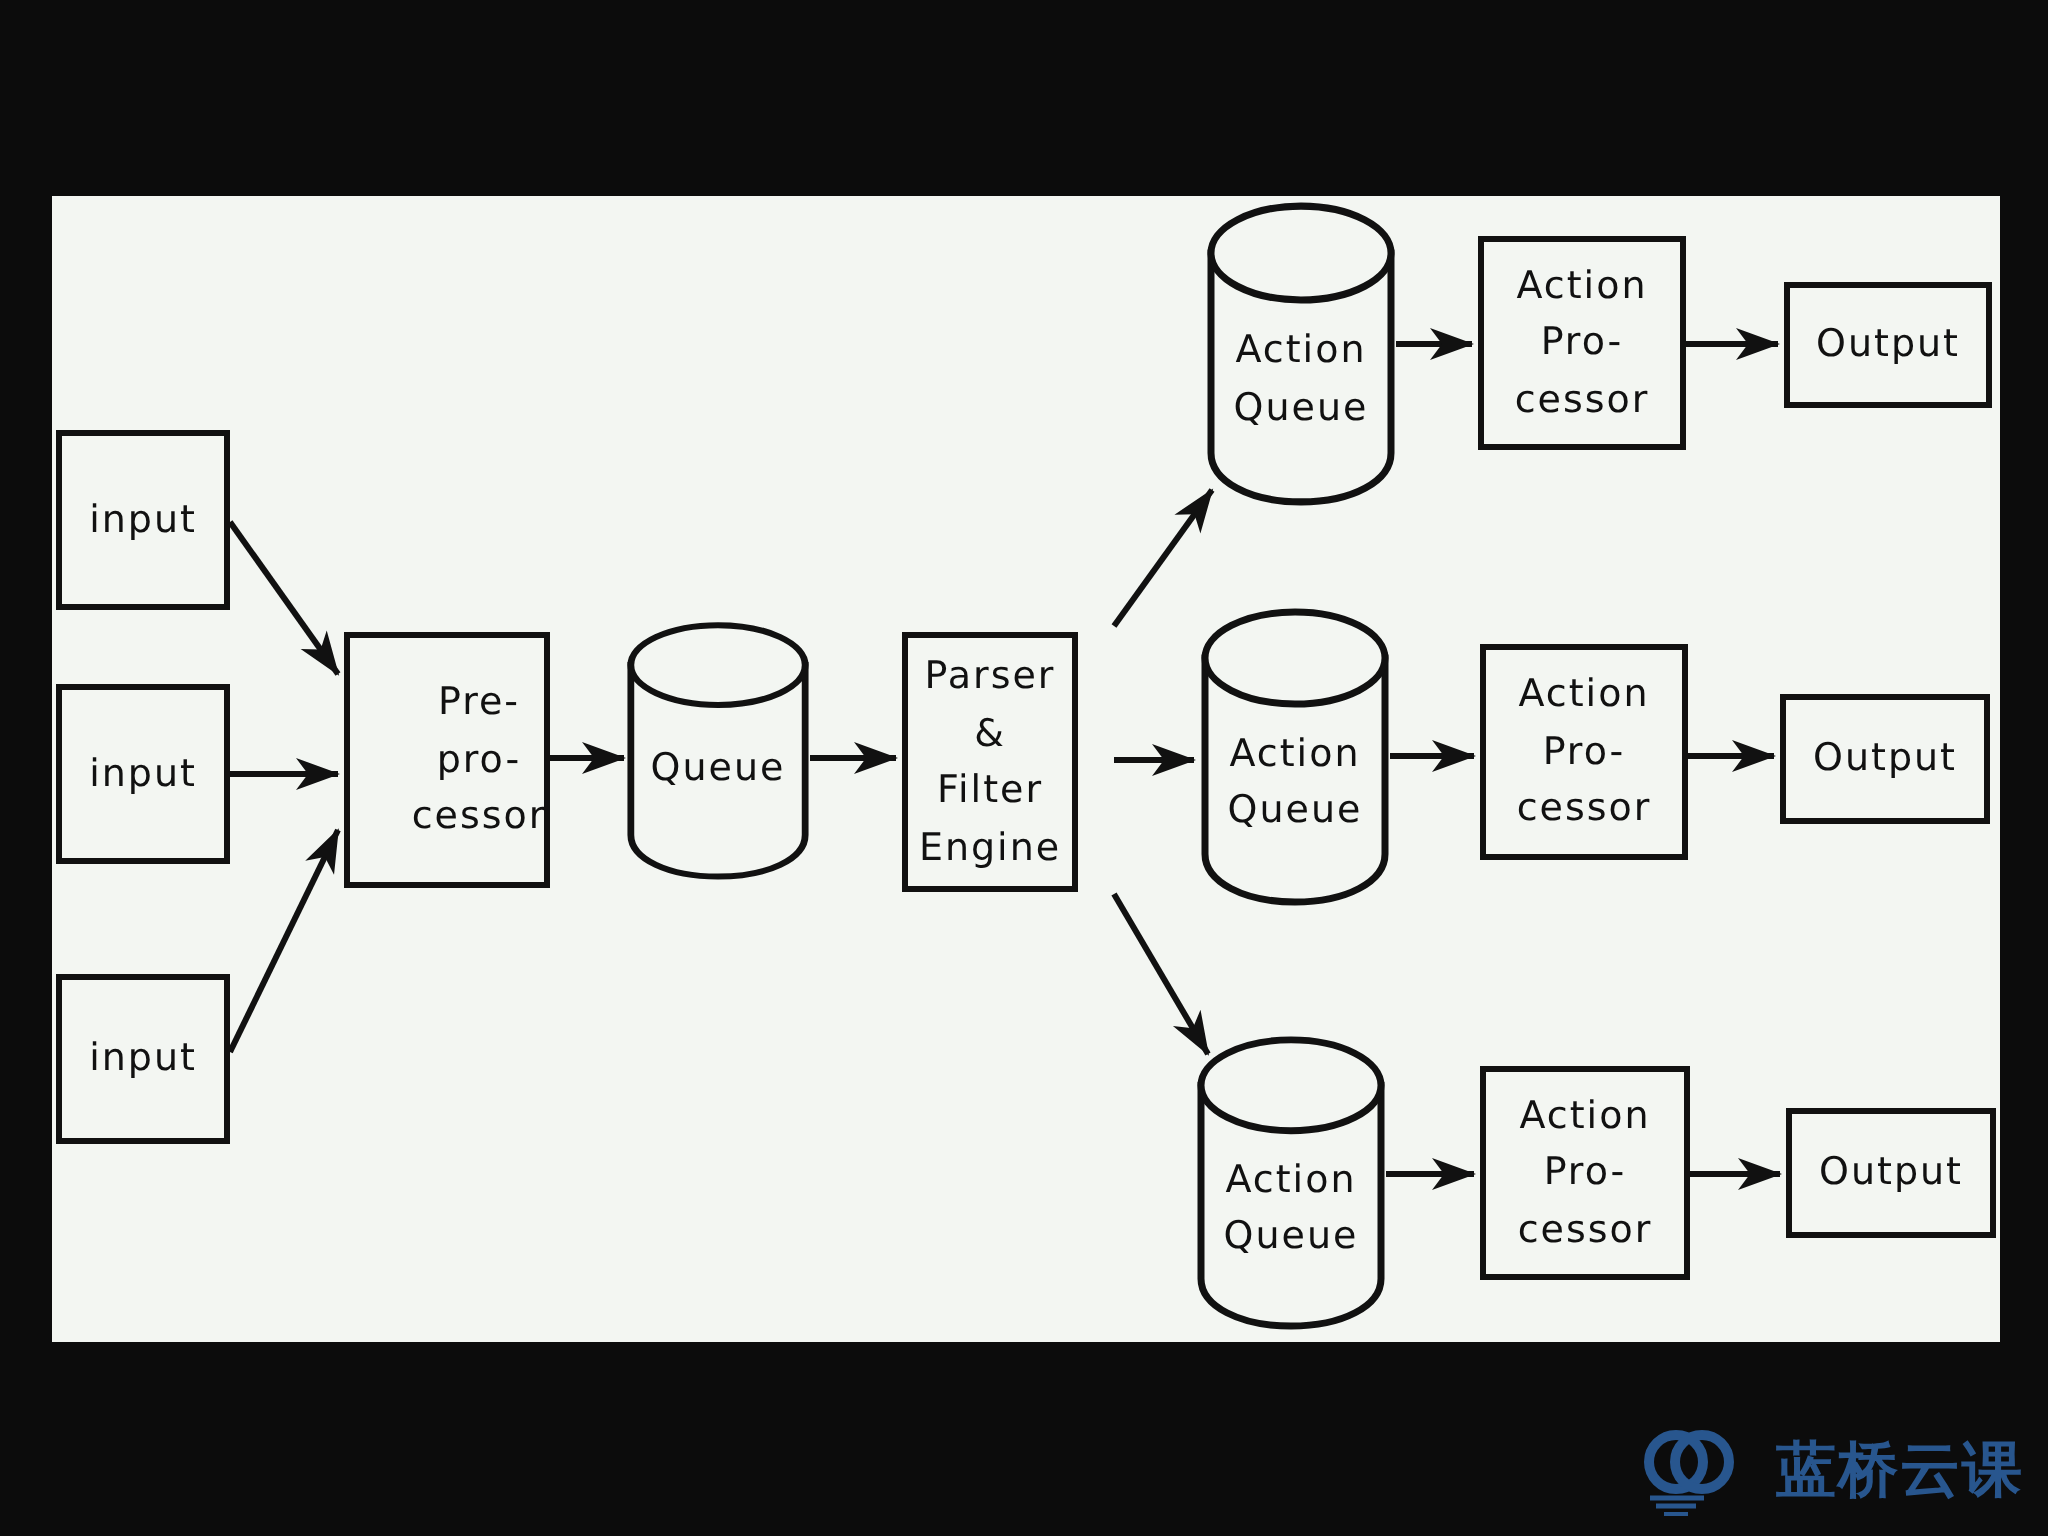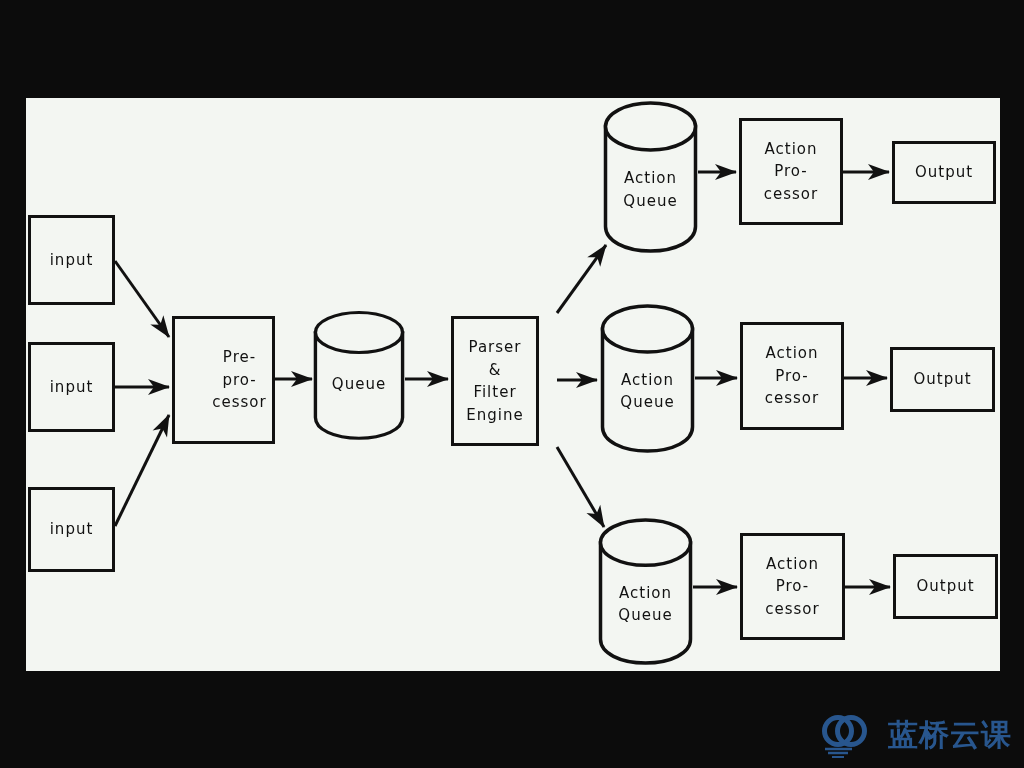--- a/index.html
+++ b/index.html
@@ -1,21 +1,21 @@
 <!DOCTYPE html>
 <html><head>
 <meta charset="utf-8">
 <style>
   html,body{margin:0;padding:0;background:#000;}
   .stage{position:relative;width:1024px;height:768px;background:#0c0c0c;overflow:hidden;
          font-family:"DejaVu Sans",sans-serif;}
   .canvas{position:absolute;left:26px;top:98px;width:974px;height:573px;background:#f3f6f2;}
   .wires{position:absolute;left:0;top:0;width:974px;height:573px;}
   .node{position:absolute;box-sizing:border-box;display:flex;align-items:center;justify-content:center;
-        text-align:center;color:#111;font-size:15px;letter-spacing:1px;line-height:1.5;}
+        text-align:center;color:#111;font-size:19px;letter-spacing:1px;line-height:1.5;}
   .lbl{white-space:pre-line;position:relative;z-index:2;}
   .box{border:3px solid #111;background:#f3f6f2;}
   .cyl{border:none;}
   .cyl svg.shape{position:absolute;left:0;top:0;width:100%;height:100%;z-index:1;}
   .cyl.big .lbl{padding-top:26px;}
   .cyl.small .lbl{padding-top:18px;}
   .watermark{position:absolute;right:12px;bottom:10px;display:flex;align-items:center;gap:19px;}
   .watermark .zh{color:#28568e;font-size:30px;font-weight:bold;letter-spacing:1px;
                  font-family:"DejaVu Sans",sans-serif;}
 </style>

